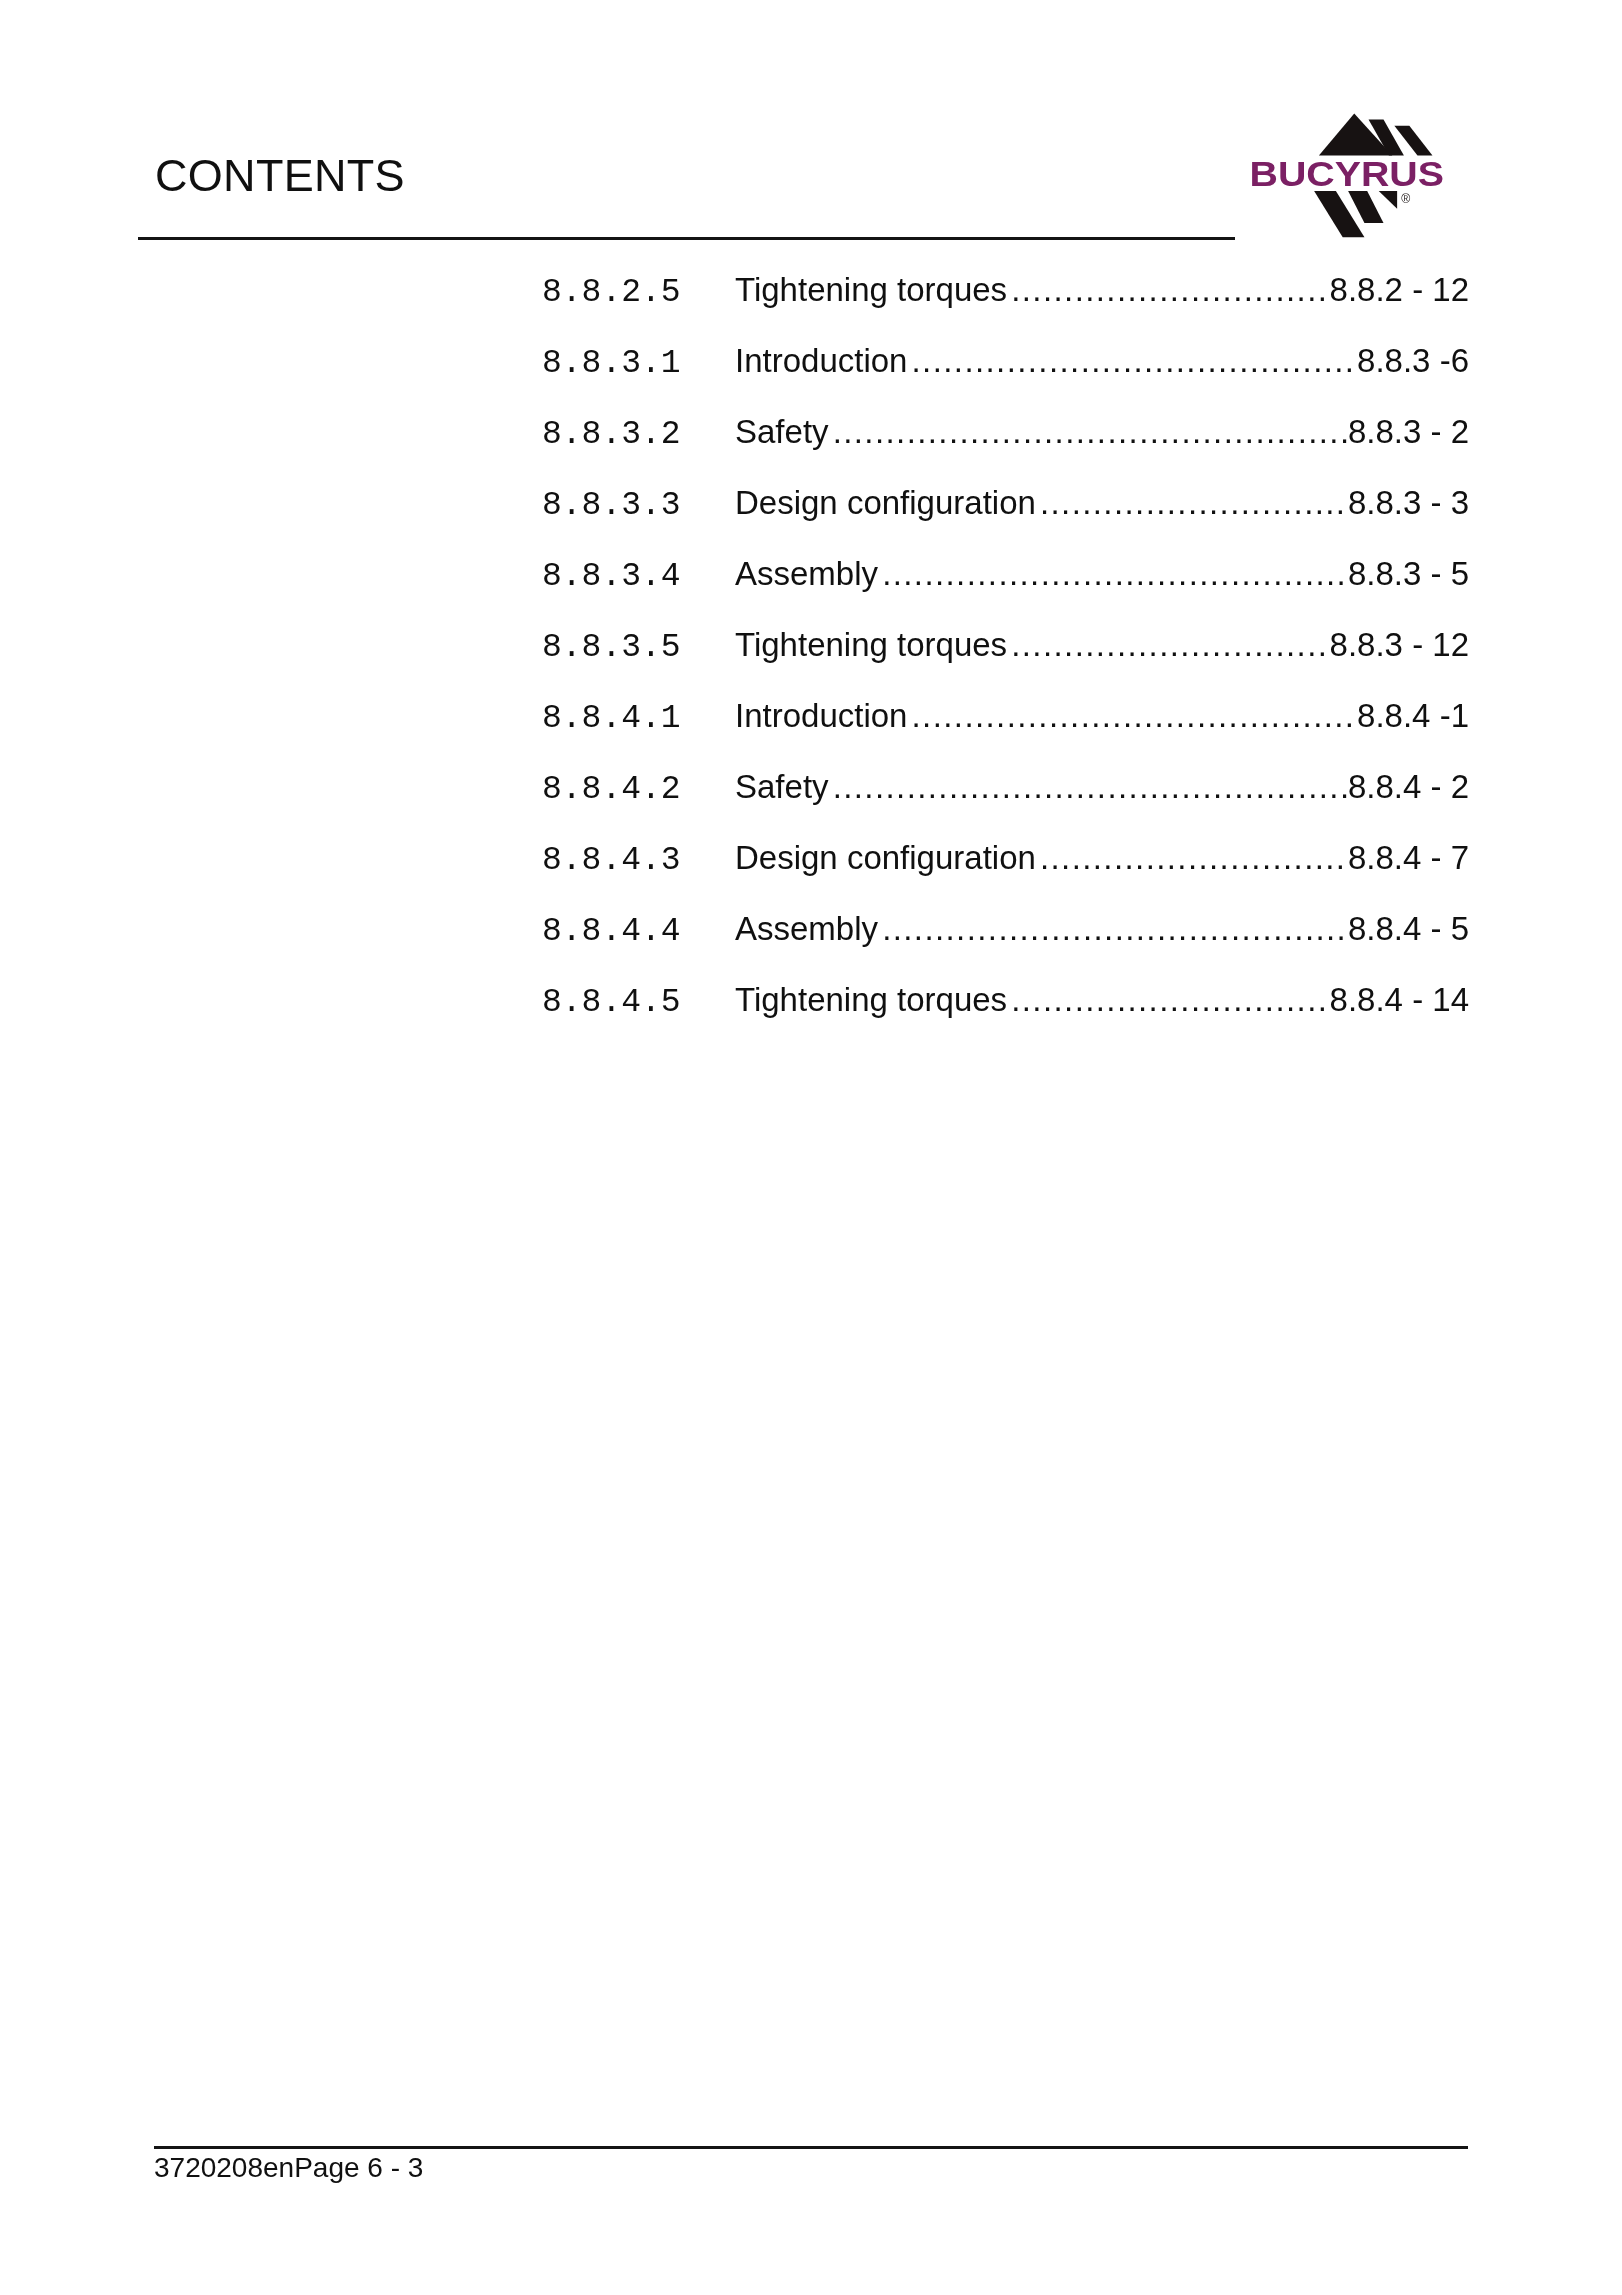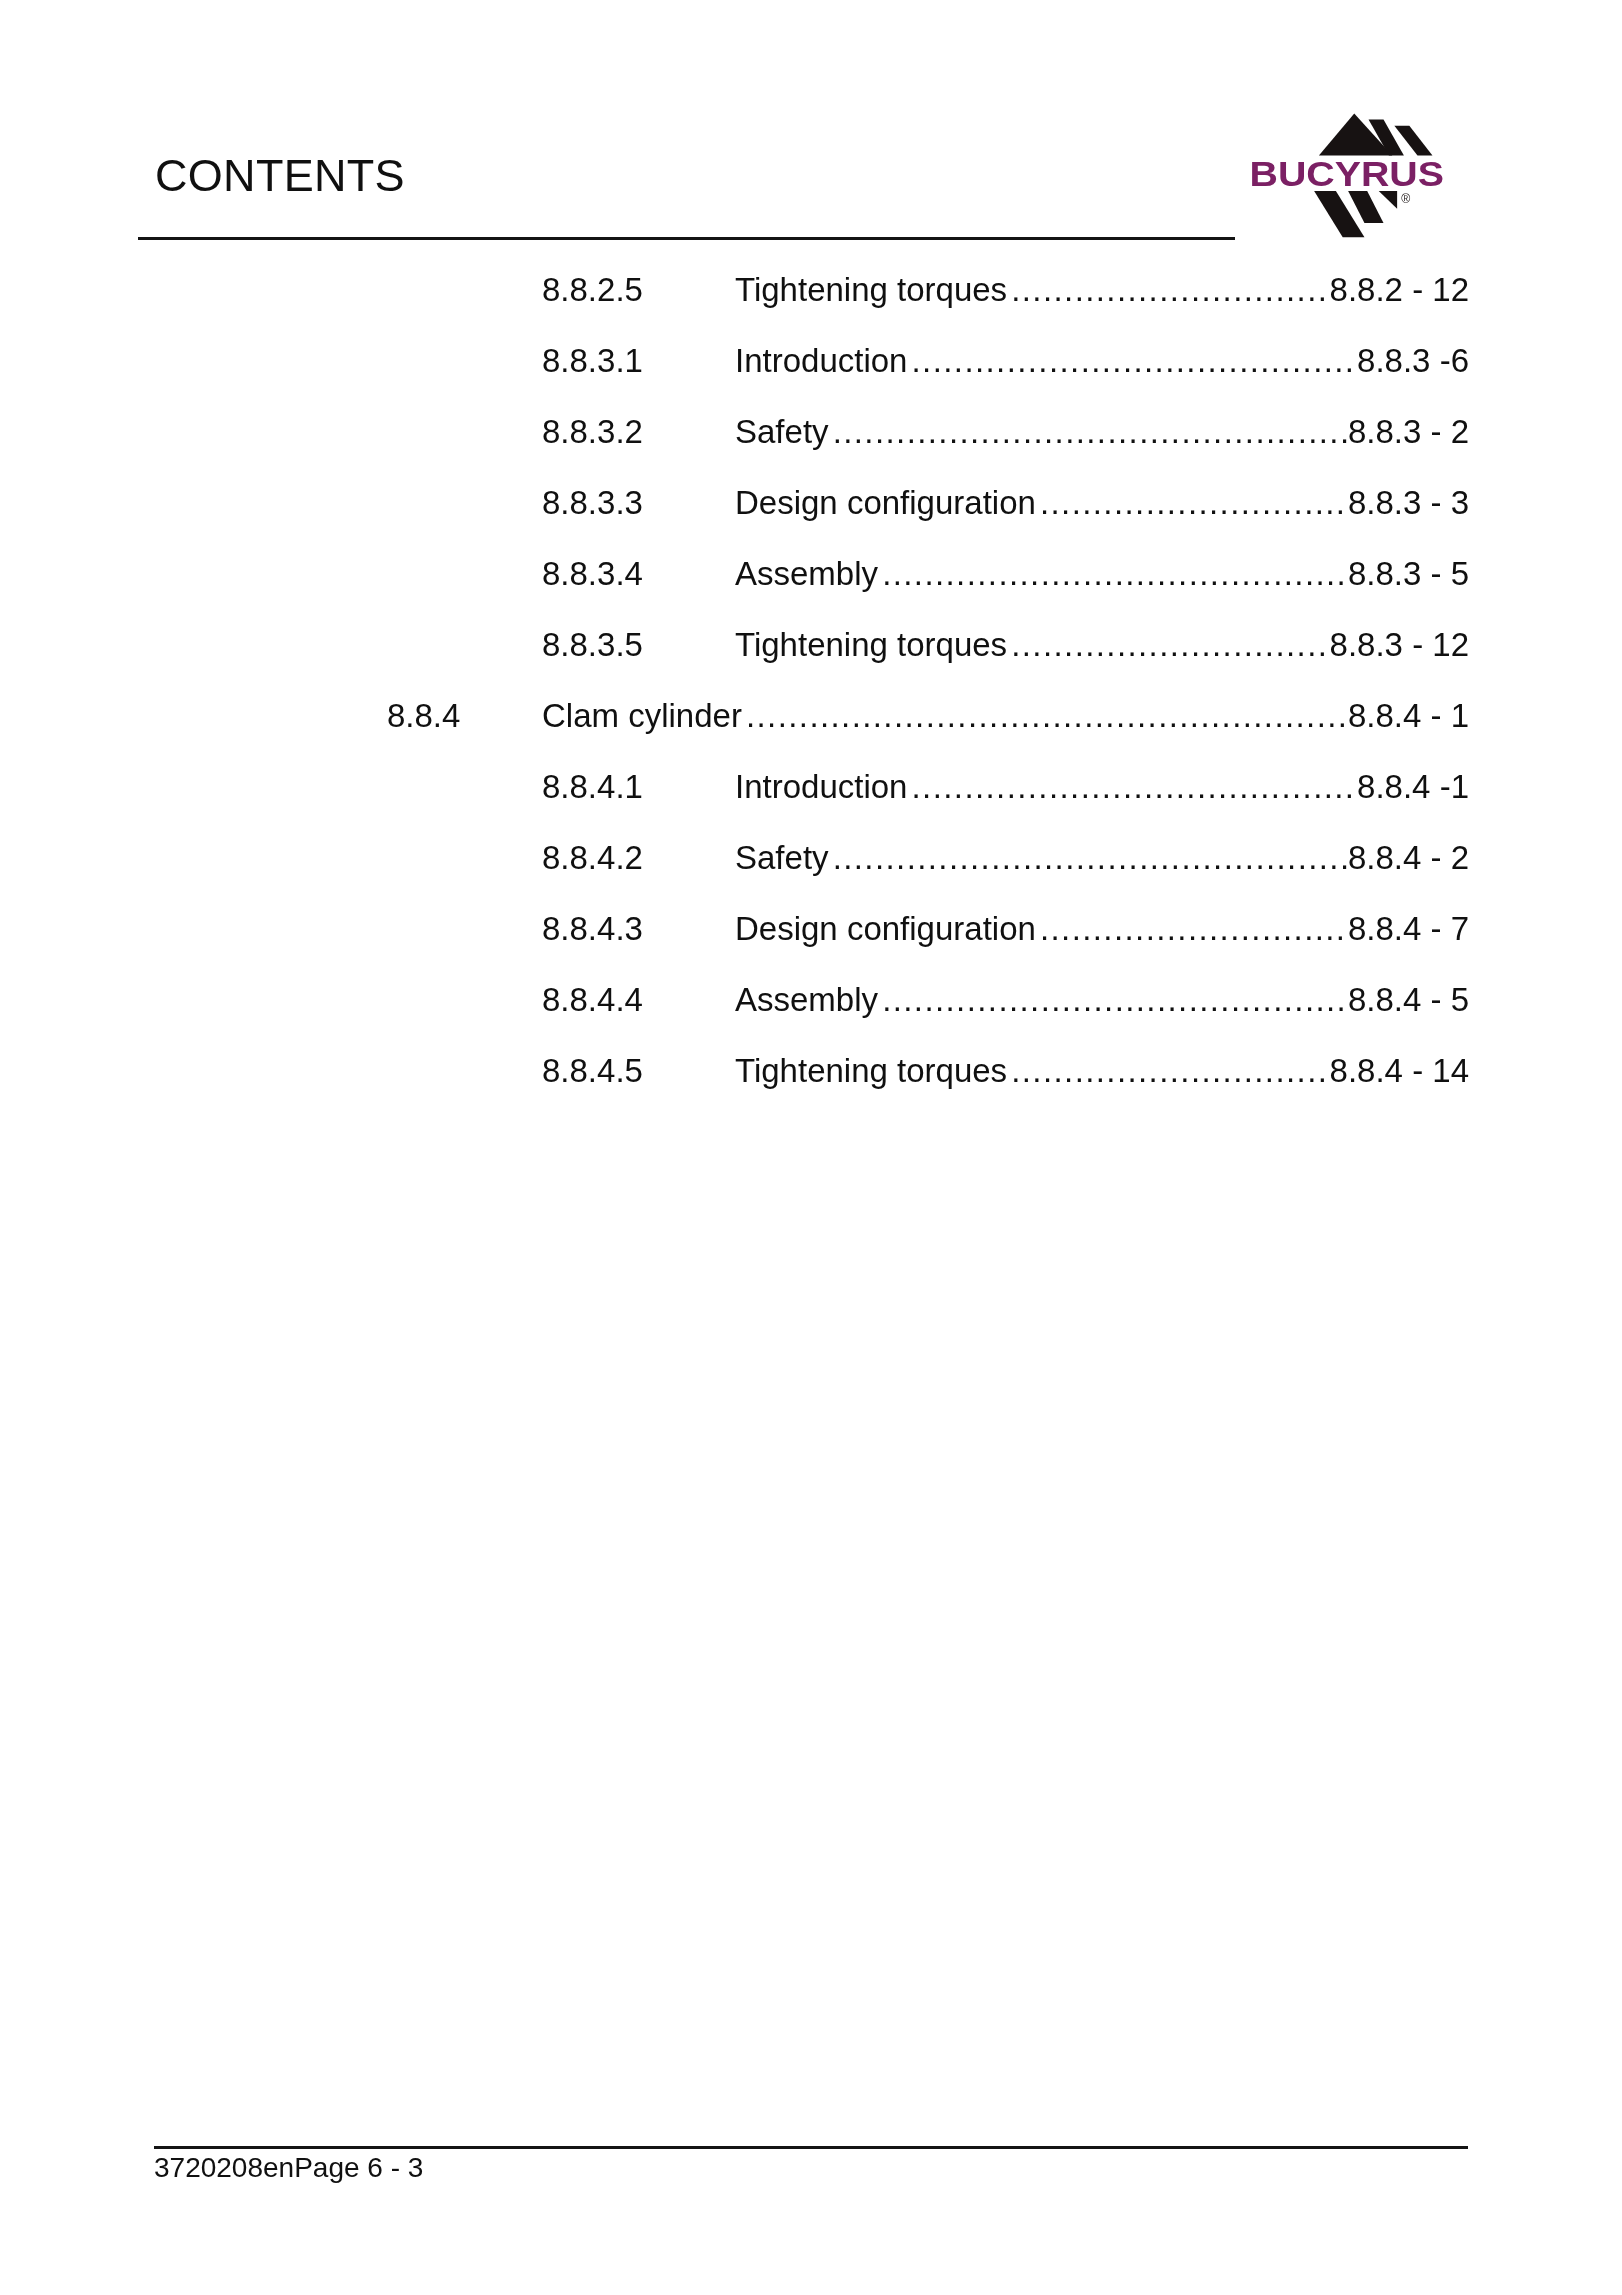--- a/index.html
+++ b/index.html
@@ -49,21 +49,21 @@
     width: 1082px;
   }
   .toc-row {
     display: flex;
     align-items: baseline;
     height: 71px;
     line-height: 71px;
     font-size: 33px;
     white-space: nowrap;
   }
-  .toc-row .num   { flex: 0 0 auto; }
+  .toc-row .num   { flex: 0 0 auto; font-family: Liberation Mono, monospace; }
   .toc-row.level-2 .num { width: 155px; }
   .toc-row.level-3      { padding-left: 155px; }
   .toc-row.level-3 .num { width: 193px; }
   .toc-row .title { flex: 0 0 auto; }
   .toc-row .leader {
     flex: 1 1 auto;
     overflow: hidden;
     margin: 0 1.4px 0 4.1px;
     letter-spacing: 1.4px;
     min-width: 0;
@@ -155,26 +155,20 @@
       <span class="pagenum">8.8.3 - 5</span>
     </div>
 
     <div class="toc-row level-3">
       <span class="num">8.8.3.5</span>
       <span class="title">Tightening torques</span>
       <span class="leader"></span>
       <span class="pagenum">8.8.3 - 12</span>
     </div>
 
-    <div class="toc-row level-2">
-      <span class="num">8.8.4</span>
-      <span class="title">Clam cylinder</span>
-      <span class="leader"></span>
-      <span class="pagenum">8.8.4 - 1</span>
-    </div>
 
     <div class="toc-row level-3">
       <span class="num">8.8.4.1</span>
       <span class="title">Introduction</span>
       <span class="leader"></span>
       <span class="pagenum">8.8.4 -1</span>
     </div>
 
     <div class="toc-row level-3">
       <span class="num">8.8.4.2</span>

